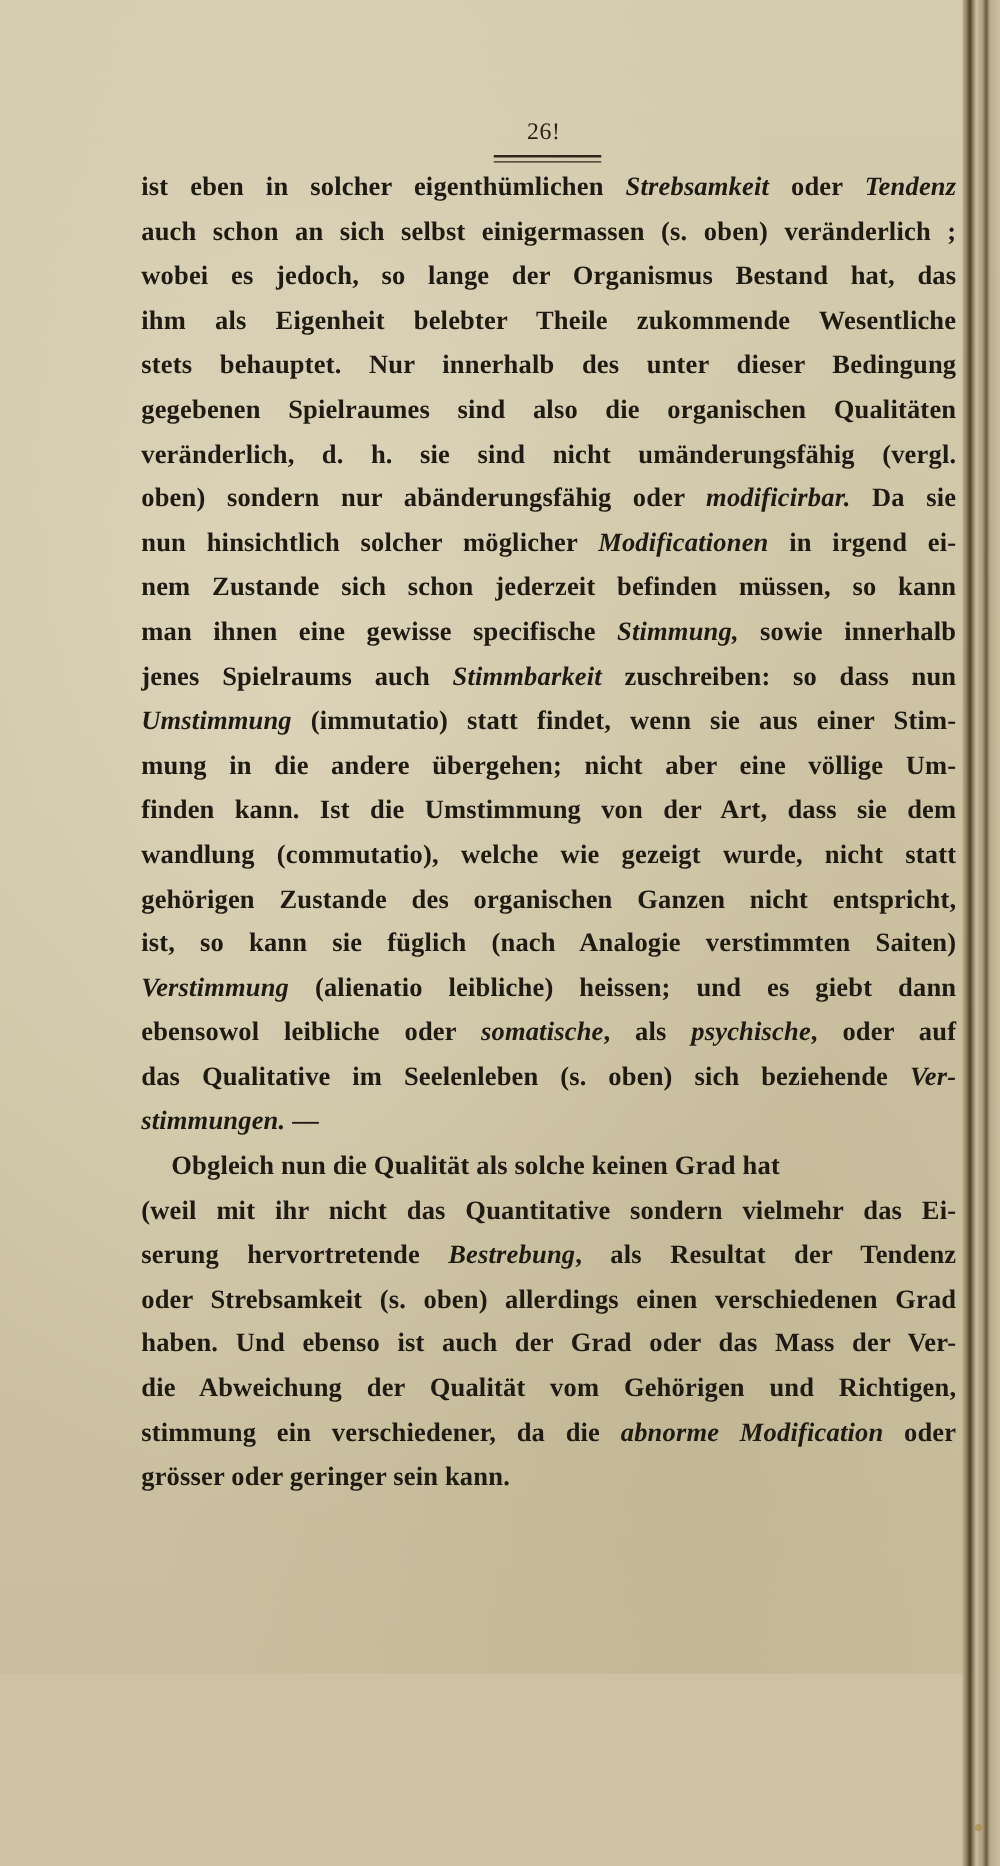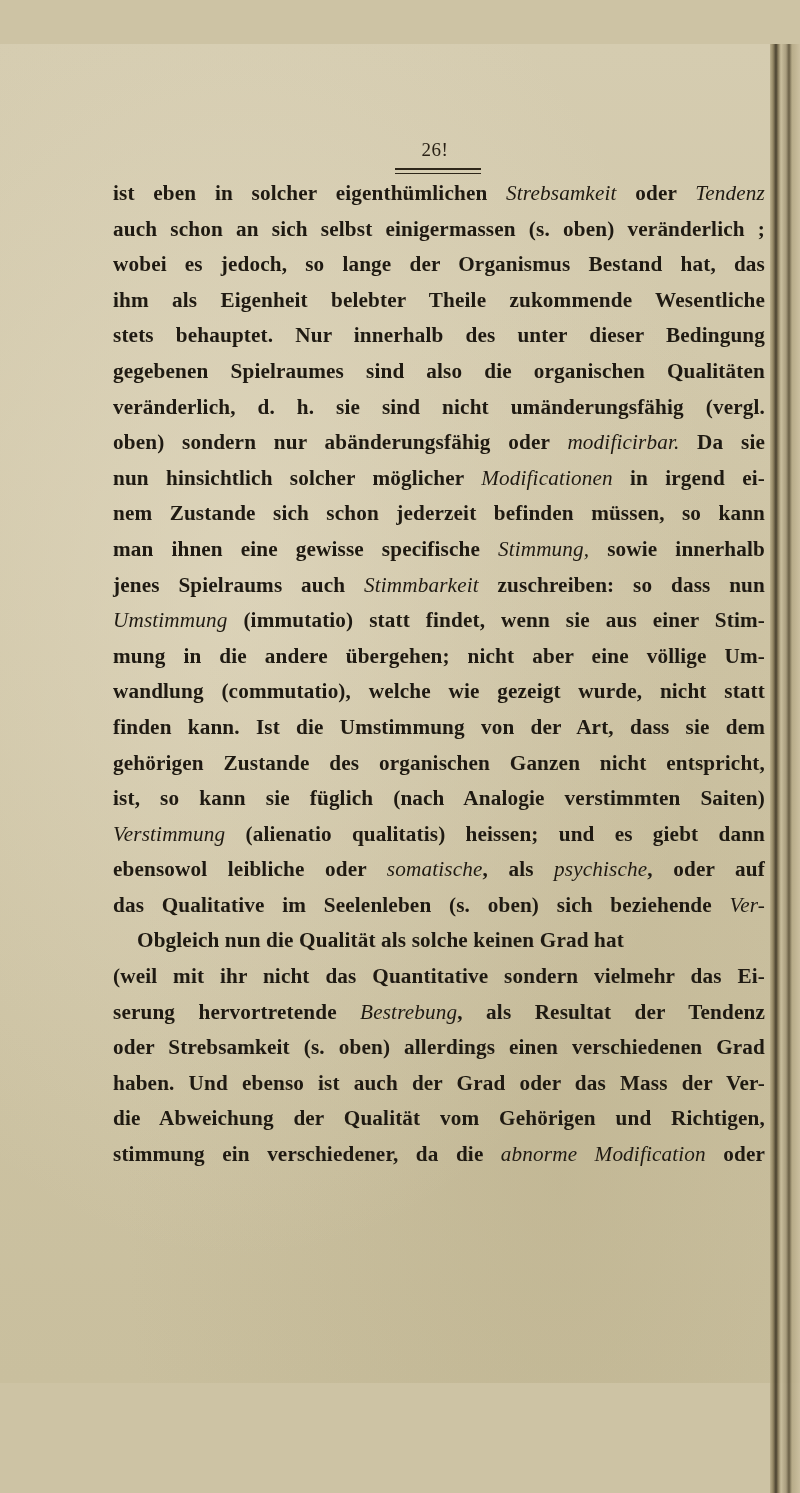--- a/index.html
+++ b/index.html
@@ -12,21 +12,20 @@
       font-family: "Liberation Serif", "DejaVu Serif", serif;
     }
     .page {
       position: absolute;
       left: 0; top: 0;
       width: 800px; height: 1339px;
       background:
         radial-gradient(ellipse at 30% 40%, rgba(230,222,200,0.55), rgba(0,0,0,0) 60%),
         radial-gradient(ellipse at 70% 85%, rgba(180,168,130,0.35), rgba(0,0,0,0) 55%),
         linear-gradient(180deg, #d5ccb0 0%, #cfc5a6 45%, #c9bf9e 100%);
-      margin-top: 44px;
     }
     .binding {
       position: absolute;
       top: 0;
       right: 0;
       width: 30px;
       height: 1493px;
       background: linear-gradient(90deg, #b9ad8a 0px, #8c7f5c 3px, #3a3222 6px, #7c6f4f 8px, #c8bd9c 11px, #a5997a 16px, #5b5139 19px, #b5a986 22px, #cbbf9f 30px);
       opacity: 0.9;
     }
@@ -65,21 +64,21 @@
       display: block;
       white-space: nowrap;
       text-align: justify;
       text-align-last: justify;
       height: 35.6px;
     }
     .line.last { text-align-last: left; }
     .line.indent { padding-left: 24px; }
     .seg-em {
       font-style: italic;
-      font-weight: normal;
+      font-weight: bold;
     }
     .stain {
       position: absolute;
       width: 6px; height: 6px;
       border-radius: 50%;
       background: #b08a4a;
       opacity: 0.7;
     }
   </style>
 </head>
@@ -99,30 +98,32 @@
       <span class="line"><span>stets behauptet.  Nur innerhalb des unter dieser Bedingung</span></span>
       <span class="line"><span>gegebenen Spielraumes sind also die organischen Qualitäten</span></span>
       <span class="line"><span>veränderlich, d. h. sie sind nicht umänderungsfähig (vergl.</span></span>
       <span class="line"><span>oben) sondern nur abänderungsfähig oder </span><span class="seg-em">modificirbar.</span><span>  Da sie</span></span>
       <span class="line"><span>nun hinsichtlich solcher möglicher </span><span class="seg-em">Modificationen</span><span> in irgend ei-</span></span>
       <span class="line"><span>nem Zustande sich schon jederzeit befinden müssen, so kann</span></span>
       <span class="line"><span>man ihnen eine gewisse specifische </span><span class="seg-em">Stimmung,</span><span> sowie innerhalb</span></span>
       <span class="line"><span>jenes Spielraums auch </span><span class="seg-em">Stimmbarkeit</span><span> zuschreiben: so dass nun</span></span>
       <span class="line"><span class="seg-em">Umstimmung</span><span> (immutatio) statt findet, wenn sie aus einer Stim-</span></span>
       <span class="line"><span>mung in die andere übergehen; nicht aber eine völlige Um-</span></span>
+      <span class="line"><span>finden kann.  Ist die Umstimmung von der Art, dass sie dem</span></span>
       <span class="line"><span>wandlung (commutatio), welche wie gezeigt wurde, nicht statt</span></span>
-      <span class="line"><span>finden kann.  Ist die Umstimmung von der Art, dass sie dem</span></span>
       <span class="line"><span>gehörigen Zustande des organischen Ganzen nicht entspricht,</span></span>
       <span class="line"><span>ist, so kann sie füglich (nach Analogie verstimmten Saiten)</span></span>
-      <span class="line"><span class="seg-em">Verstimmung</span><span> (alienatio qualitatis) heissen; und es giebt dann</span></span>
+      <span class="line"><span class="seg-em">Verstimmung</span><span> (alienatio leibliche) heissen; und es giebt dann</span></span>
       <span class="line"><span>ebensowol leibliche oder </span><span class="seg-em">somatische</span><span>, als </span><span class="seg-em">psychische</span><span>, oder auf</span></span>
       <span class="line"><span>das Qualitative im Seelenleben (s. oben) sich beziehende </span><span class="seg-em">Ver-</span></span>
+      <span class="line last"><span class="seg-em">stimmungen.</span><span> —</span></span>
       <span class="line indent last"><span>Obgleich nun die Qualität als solche keinen Grad hat</span></span>
       <span class="line"><span>(weil mit ihr nicht das Quantitative sondern vielmehr das Ei-</span></span>
       <span class="line"><span>serung hervortretende </span><span class="seg-em">Bestrebung</span><span>, als Resultat der Tendenz</span></span>
       <span class="line"><span>oder Strebsamkeit (s. oben) allerdings einen verschiedenen Grad</span></span>
       <span class="line"><span>haben.  Und ebenso ist auch der Grad oder das Mass der Ver-</span></span>
       <span class="line"><span>die Abweichung der Qualität vom Gehörigen und Richtigen,</span></span>
       <span class="line"><span>stimmung ein verschiedener, da die </span><span class="seg-em">abnorme Modification</span><span> oder</span></span>
+      <span class="line last"><span>grösser oder geringer sein kann.</span></span>
     </div>
 
   <div class="stain" style="left:780px; top:1459px;"></div>
 </div>
 
 </body></html>

